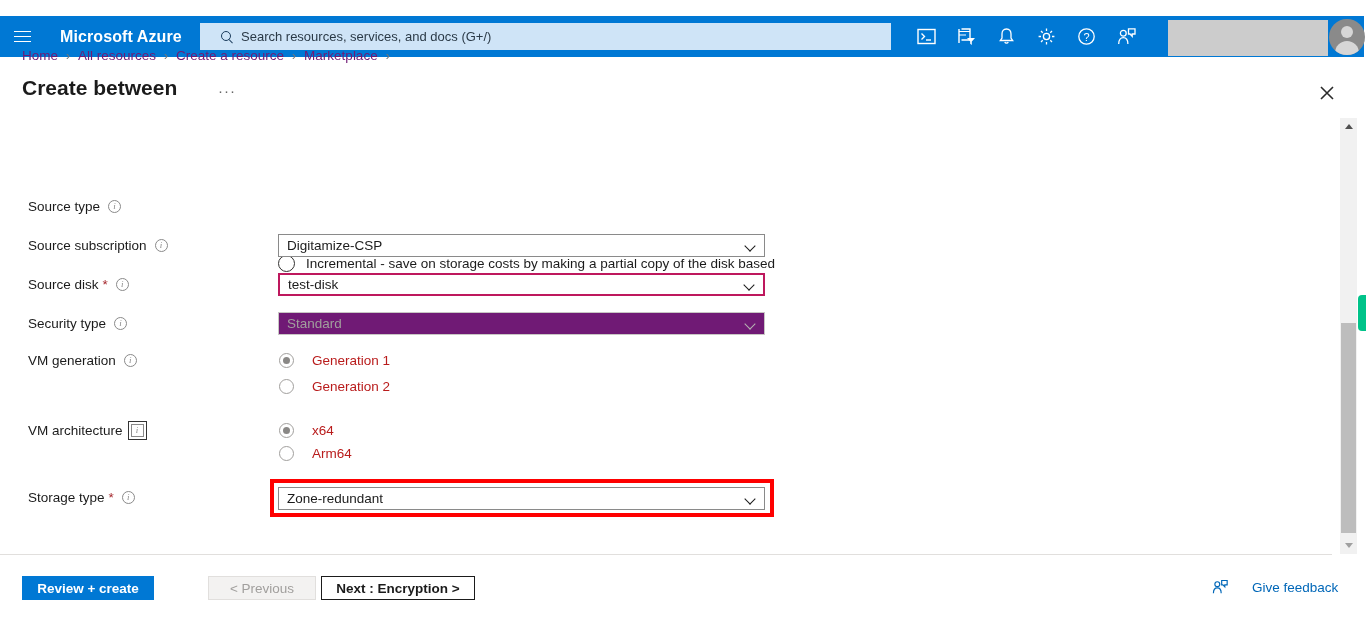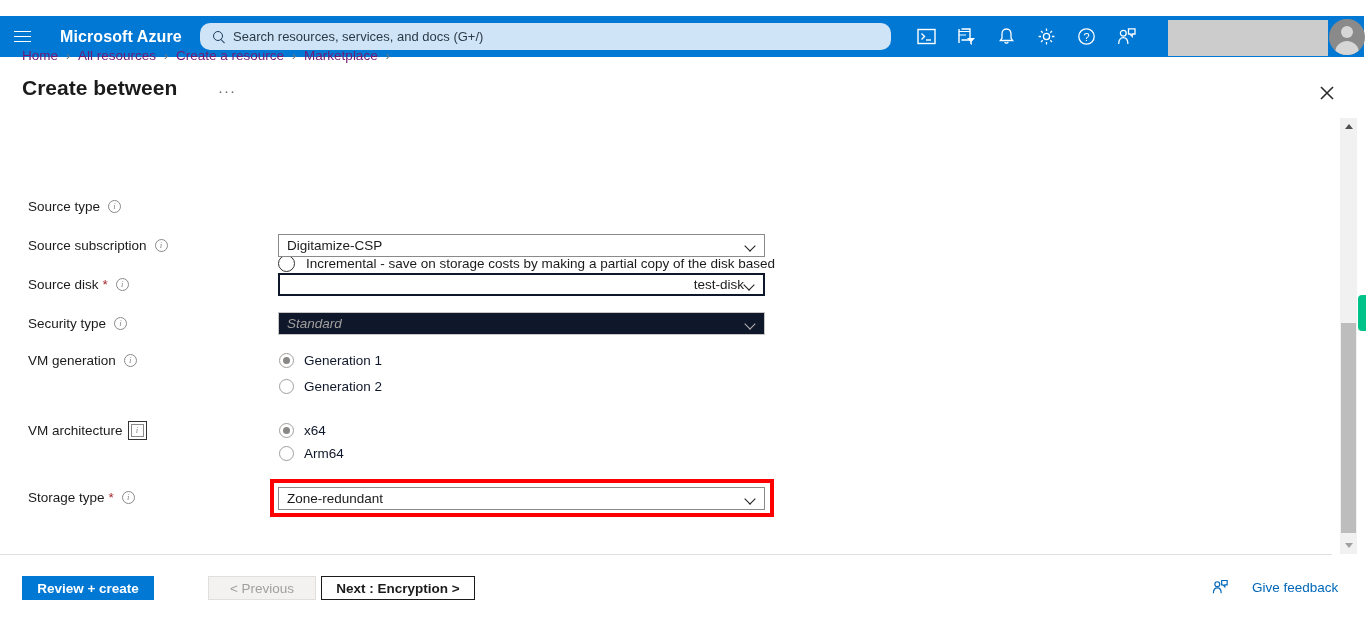--- a/index.html
+++ b/index.html
@@ -41,23 +41,22 @@
     font-weight: bold;
     margin-left: 16px;
     letter-spacing: 0.1px;
     white-space: nowrap;
   }
   .searchbox {
     position: absolute; left: 200px; top: 7px;
     width: 691px; height: 27px;
     background: #cfe4f7;
     display: flex; align-items: center;
-    padding-left: 12px;
+    padding-left: 20px;
     cursor: text;
-    border-radius: 10px;
   }
   .searchbox .mag {
     width: 14px; height: 14px; flex: 0 0 auto;
     position: relative; margin-right: 7px;
   }
   .searchbox .mag::before {
     content: ""; position: absolute; left: 1px; top: 1px;
     width: 8px; height: 8px; border: 1.3px solid #1b3c5c;
     border-radius: 50%;
   }
@@ -156,22 +155,22 @@
     border: 1px solid #8a8a8a;
     background: #ffffff;
     display: flex; align-items: center;
     padding: 0 6px 0 8px;
     cursor: pointer;
   }
   .dd .val {
     font-size: 13.5px; color: #1b1b1b;
     flex: 1 1 auto; white-space: nowrap; overflow: hidden;
   }
-  .dd.focused { border: 2px solid #0f172a; text-align: right; }
-  .dd.disabled { background: #0f172a; border-color: #c8c6c4; cursor: default; font-style: italic; }
+  .dd.focused { border: 2px solid #be185d; }
+  .dd.disabled { background: #701a75; border-color: #c8c6c4; cursor: default; }
   .dd.disabled .val { color: #a19f9d; }
   .chev {
     width: 11px; height: 11px; flex: 0 0 auto;
     position: relative; margin-right: 2px;
   }
   .chev::before {
     content: ""; position: absolute; left: 1px; top: 2px;
     width: 7px; height: 7px;
     border-right: 1.3px solid #1b1b1b;
     border-bottom: 1.3px solid #1b1b1b;
@@ -195,21 +194,21 @@
   .rcircle {
     width: 15px; height: 15px; border-radius: 50%;
     border: 1.4px solid #a19f9d; background: #fff;
     flex: 0 0 auto; position: relative;
   }
   .rcircle.sel::after {
     content: ""; position: absolute; left: 3px; top: 3px;
     width: 7px; height: 7px; border-radius: 50%; background: #8a8886;
   }
   .rlabel {
-    font-size: 13.5px; color: #0f172a; margin-left: 10px; white-space: nowrap;
+    font-size: 13.5px; color: #b91c1c; margin-left: 18px; white-space: nowrap;
   }
 
   
   .incr {
     position: absolute; left: 278px; top: 136px;
     display: flex; align-items: flex-start; cursor: pointer;
   }
   .incr .rcircle { width: 17px; height: 17px; border-color: #323130; margin-top: 1px; }
   .incr .txt {
     font-size: 13.5px; color: #1b1b1b; margin-left: 11px;

